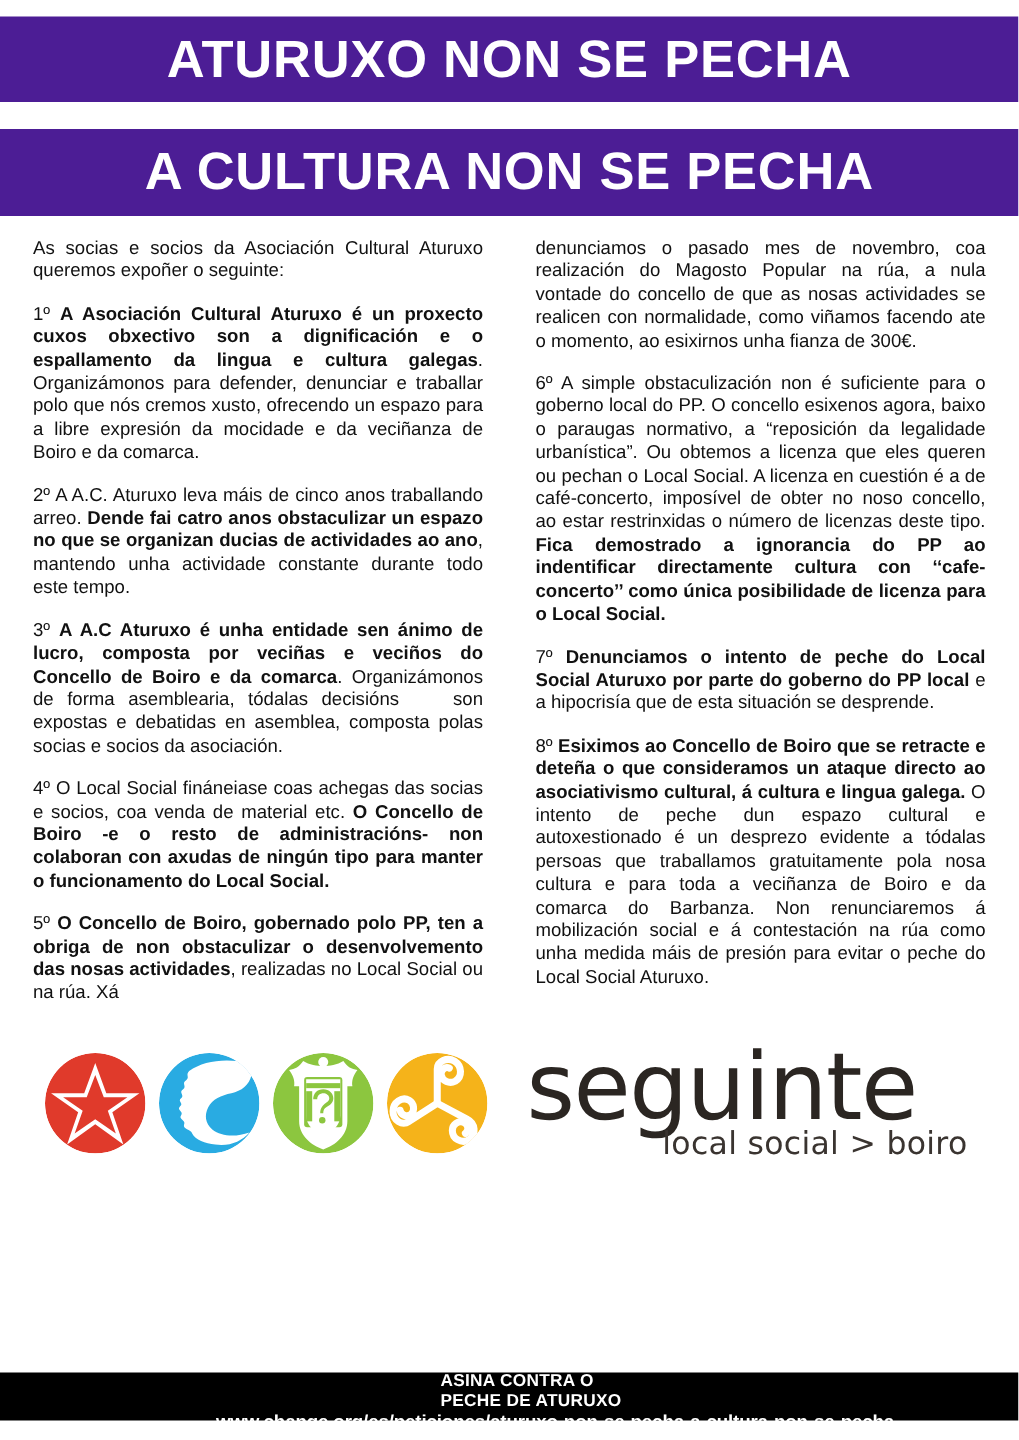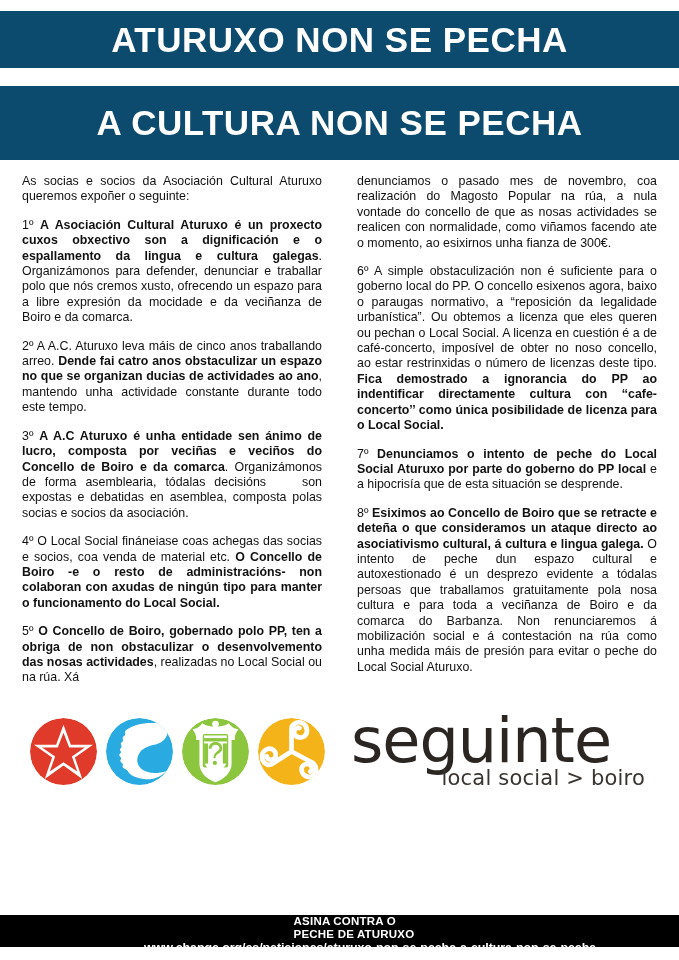--- a/index.html
+++ b/index.html
@@ -21,39 +21,39 @@
     height: 960px;
     position: relative;
     background: #ffffff;
     box-sizing: border-box;
     display: flex;
     flex-direction: column;
   }
 
   
   .banner {
-    background: #0c4a6e;
+    background: #4c1d95;
     color: #ffffff;
     text-align: center;
     font-weight: bold;
     letter-spacing: 0.5px;
     display: flex;
     align-items: center;
     justify-content: center;
     width: 100%;
     box-sizing: border-box;
   }
   .banner-1 {
     height: 57px;
     margin-top: 11px;
     font-size: 35px;
   }
   .banner-gap { height: 18px; background: #ffffff; }
   .banner-2 {
-    height: 74px;
+    height: 58px;
     font-size: 35px;
   }
 
   
   .columns {
     display: flex;
     padding: 14px 22px 0 22px;
     gap: 35px;
     box-sizing: border-box;
     flex: 0 0 auto;

